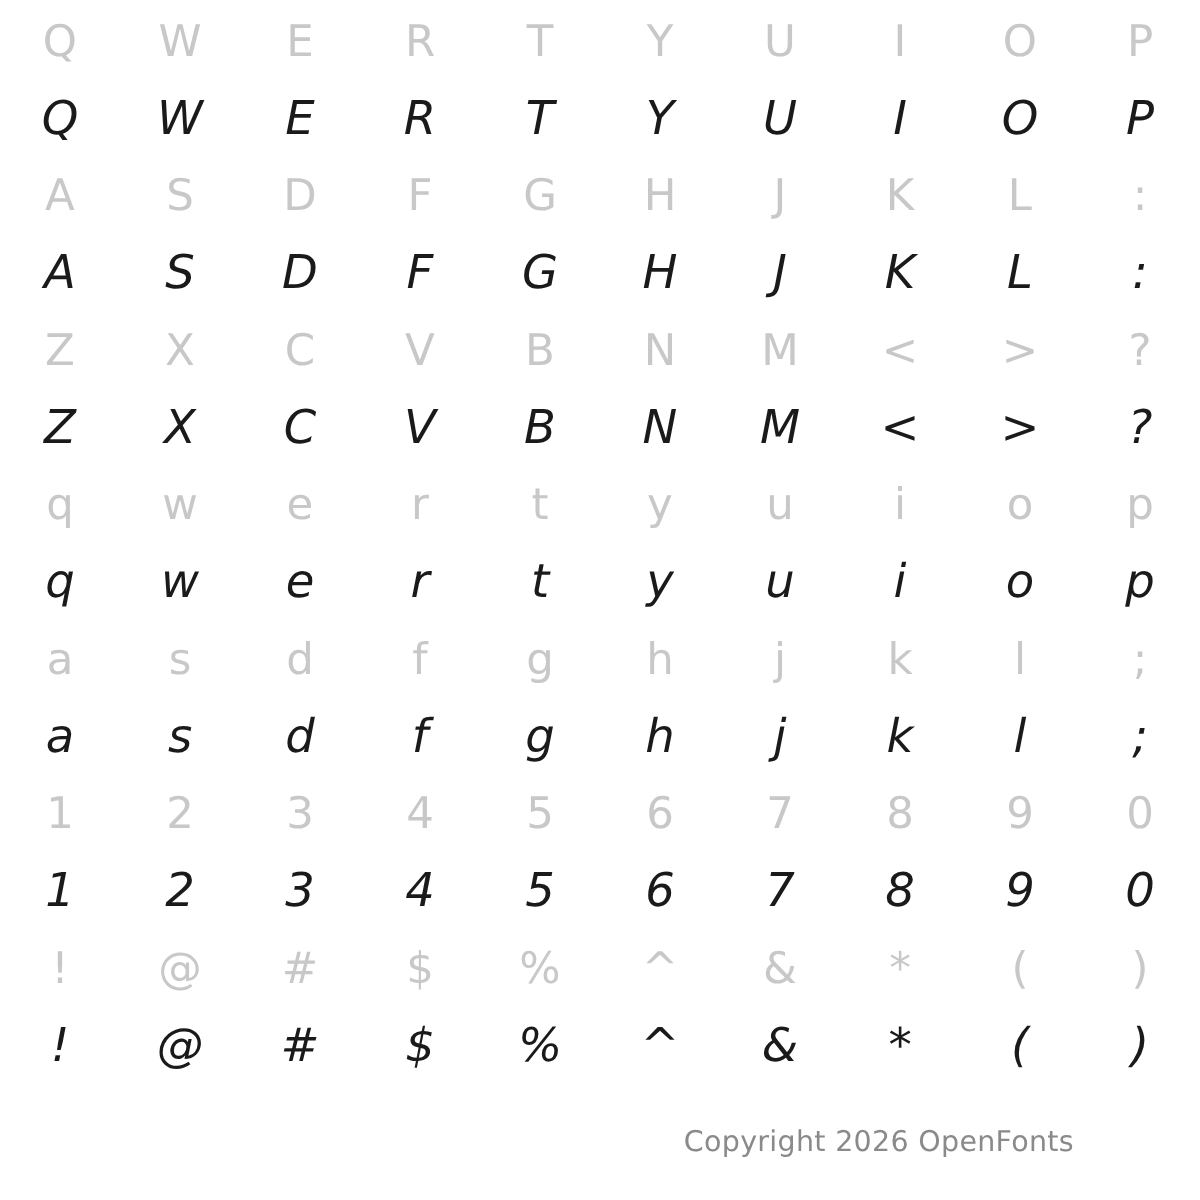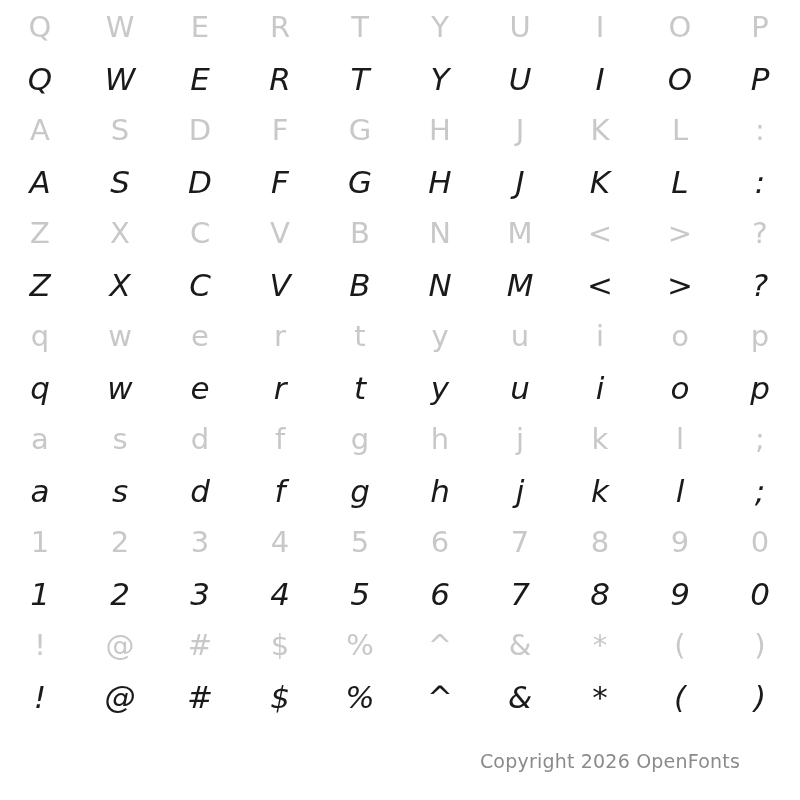--- a/index.html
+++ b/index.html
@@ -58,21 +58,21 @@
     font-style: italic;
     font-weight: 400;
     font-size: 31px;
   }
   .footer {
     position: absolute;
     left: 0;
     right: 0;
     bottom: 28px;
     text-align: right;
-    padding-right: 60px;
+    padding-right: 84px;
     color: #8a8a8a;
     font-family: "DejaVu Sans", sans-serif;
     font-size: 19px;
     letter-spacing: 0.2px;
   }
 </style>
 </head>
 <body>
 
 <div class="sheet">

